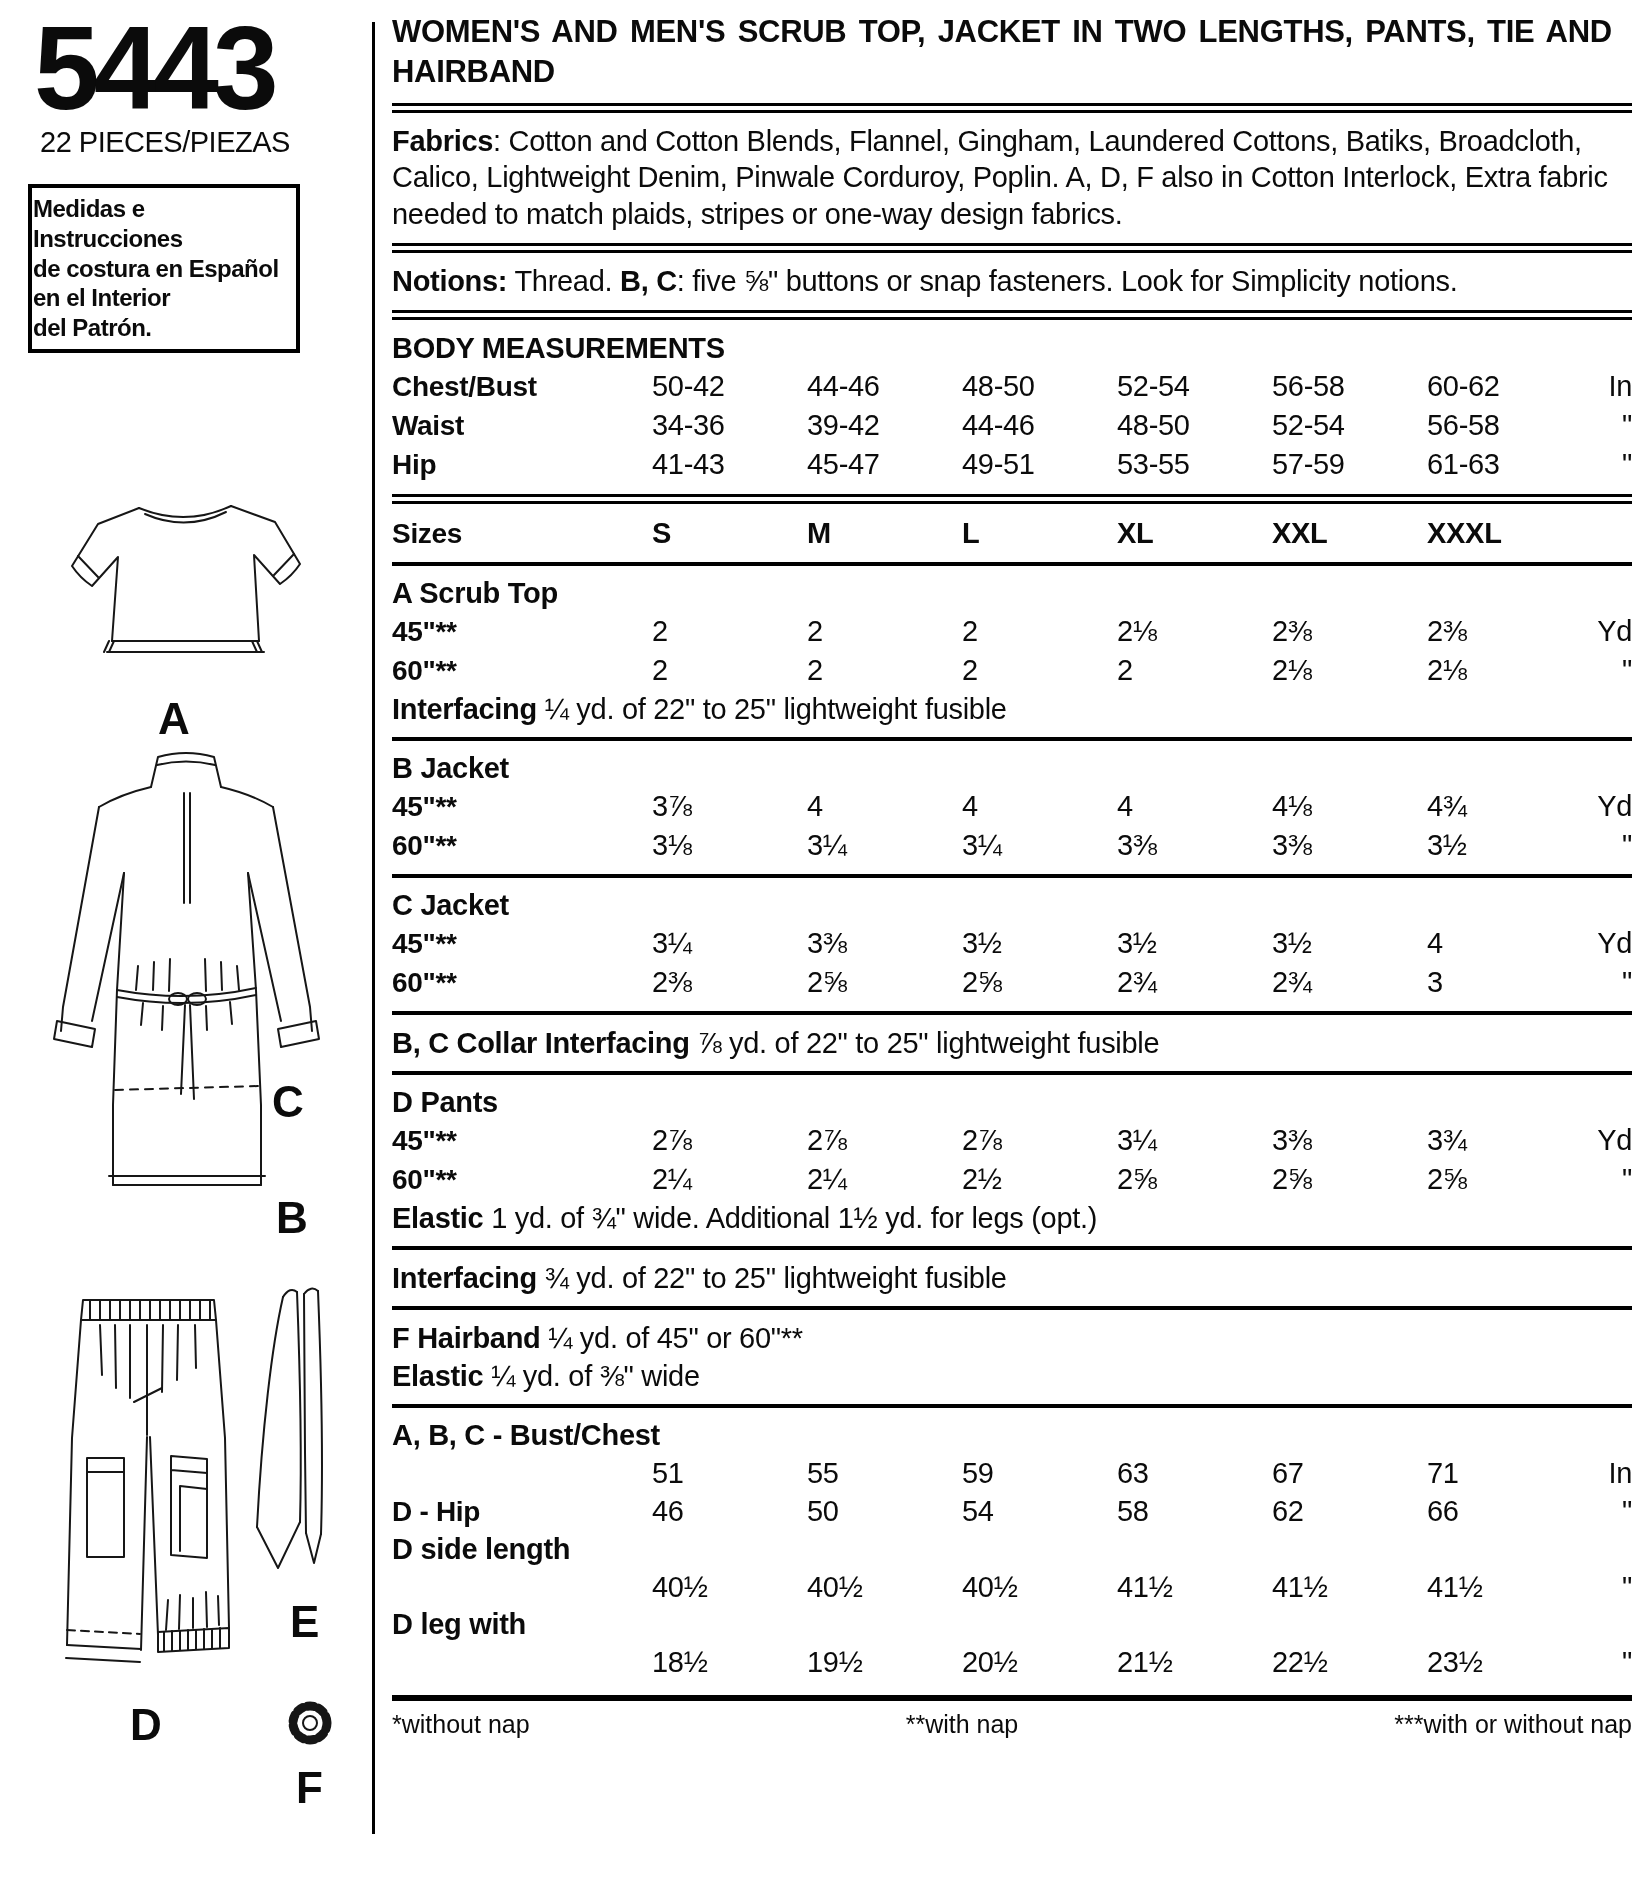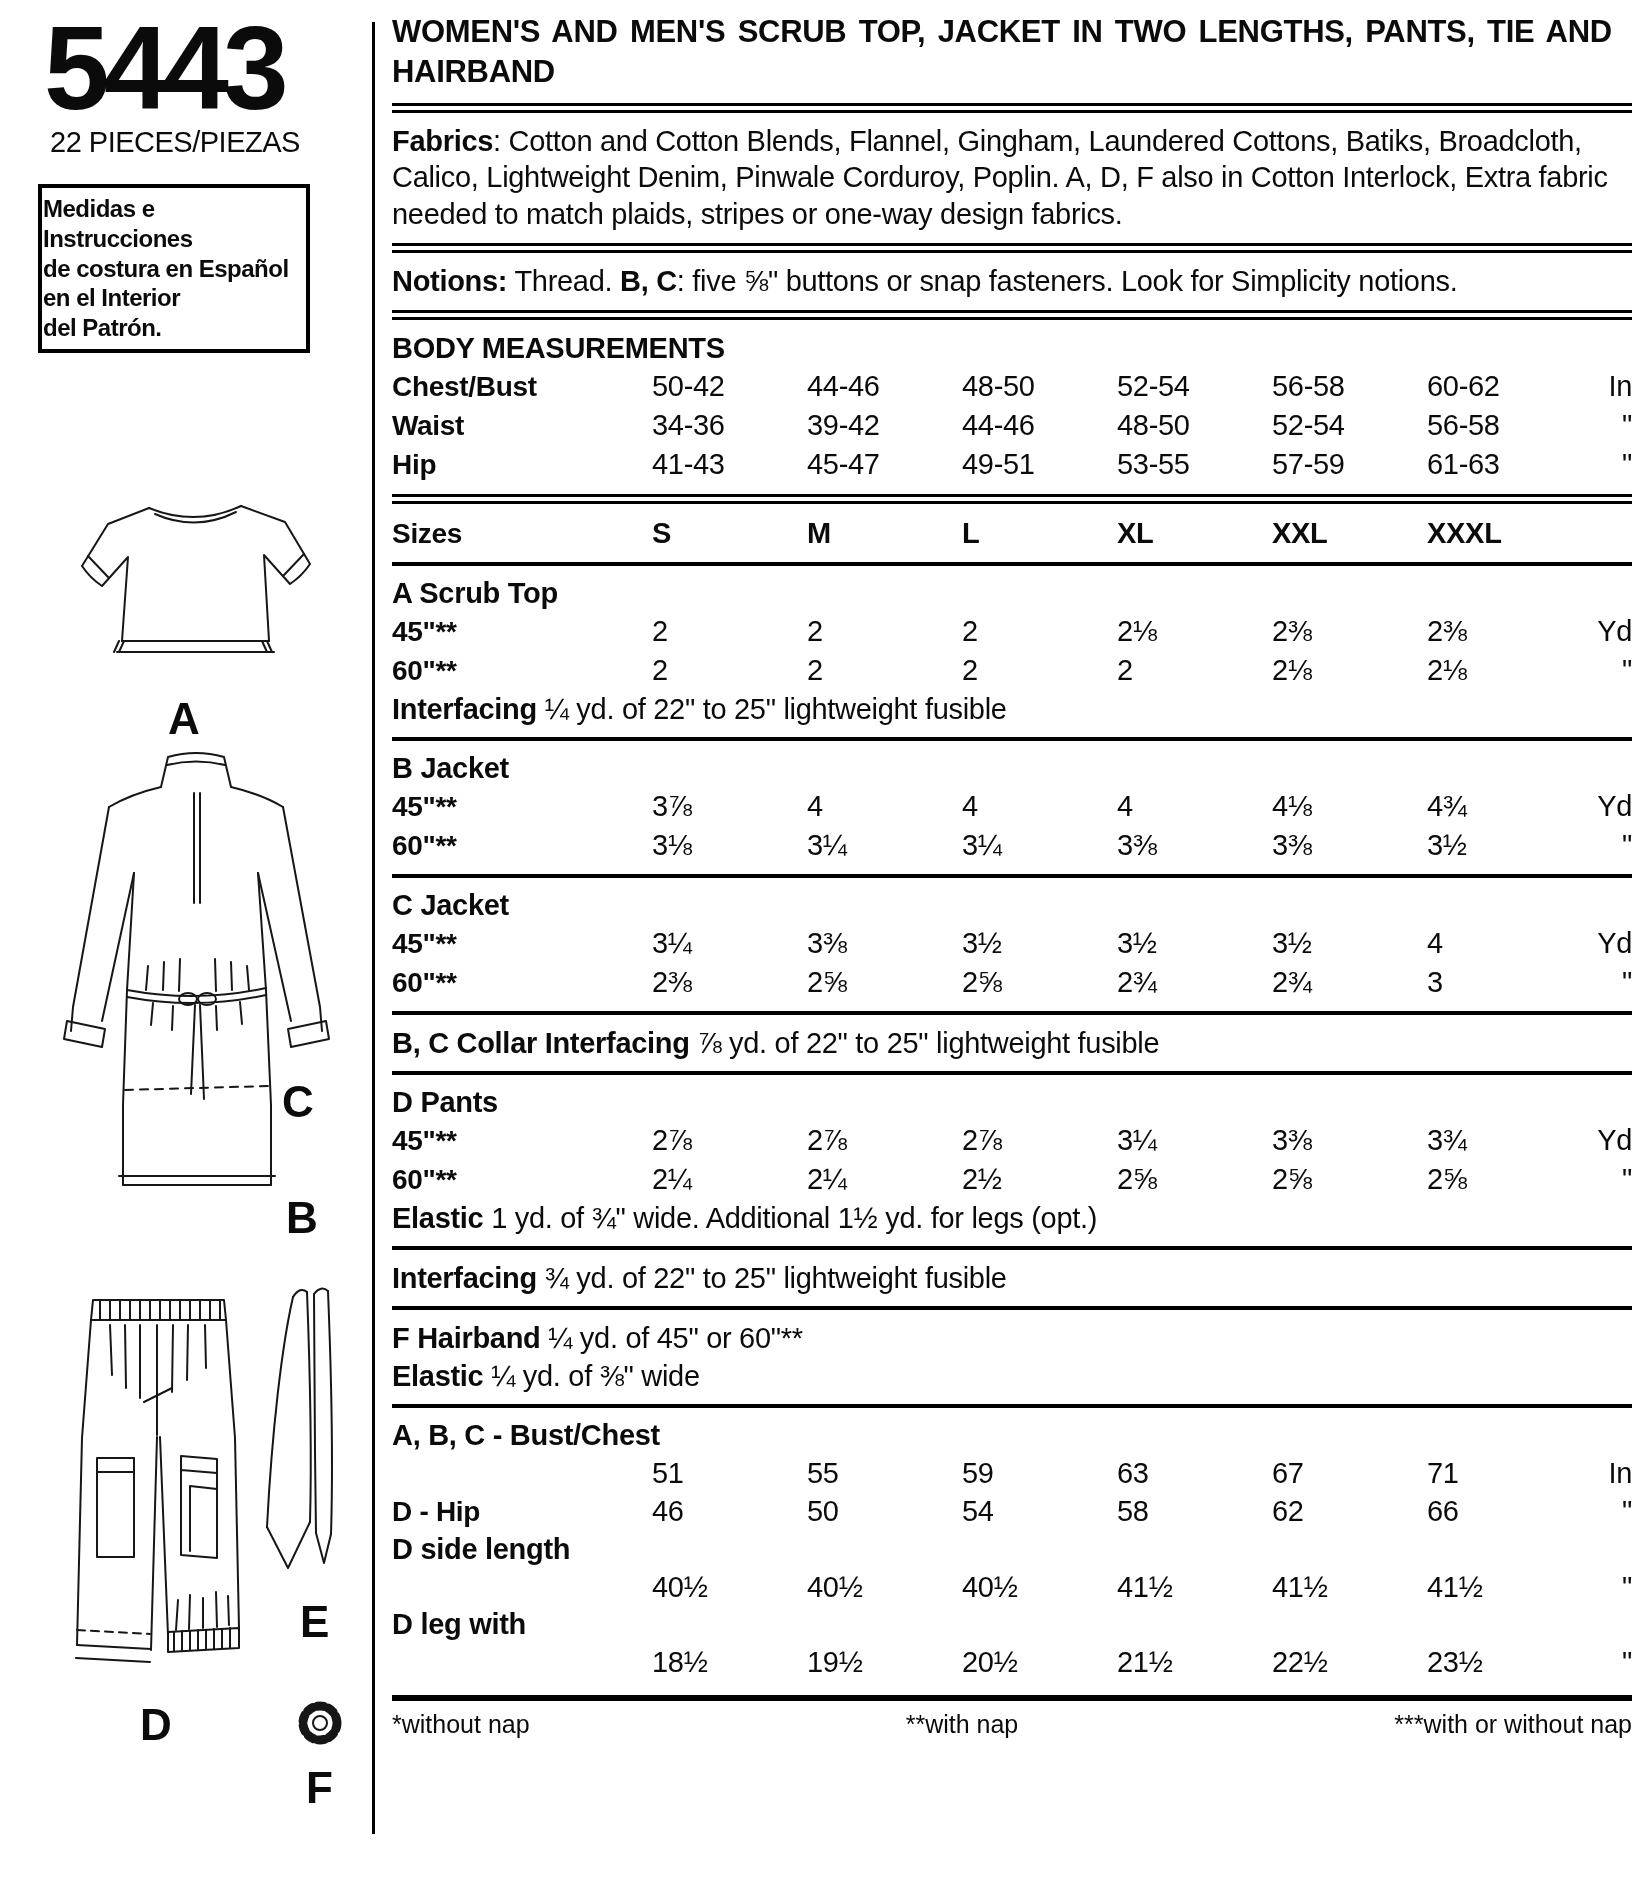--- a/index.html
+++ b/index.html
@@ -1,21 +1,21 @@
 <!DOCTYPE html>
 <html><head>
 <meta charset="utf-8">
 <style>
   html,body{margin:0;padding:0;}
   body{
     width:1644px;height:1902px;background:#ffffff;color:#0b0b0b;
     font-family:"Liberation Sans",sans-serif;overflow:hidden;position:relative;
   }
   
-  .left-panel{position:absolute;left:10px;top:0;width:374px;height:1902px;}
+  .left-panel{position:absolute;left:0;top:0;width:374px;height:1902px;}
   .pattern-number{position:absolute;left:34px;top:0px;font-size:118px;font-weight:bold;letter-spacing:-6px;}
   .pieces{position:absolute;left:40px;top:126px;font-size:29px;letter-spacing:-0.5px;}
   .spanish-box{
     position:absolute;left:28px;top:184px;width:262px;border:4px solid #000;
     padding:6px 1px;font-weight:bold;font-size:24px;line-height:1.24;white-space:pre-line;letter-spacing:-0.5px;
   }
   .figures{position:absolute;left:0;top:0;}
   .view-label{position:absolute;font-weight:bold;font-size:44px;line-height:1;}
   .vl-a{left:158px;top:697px;}
   .vl-c{left:272px;top:1080px;}

